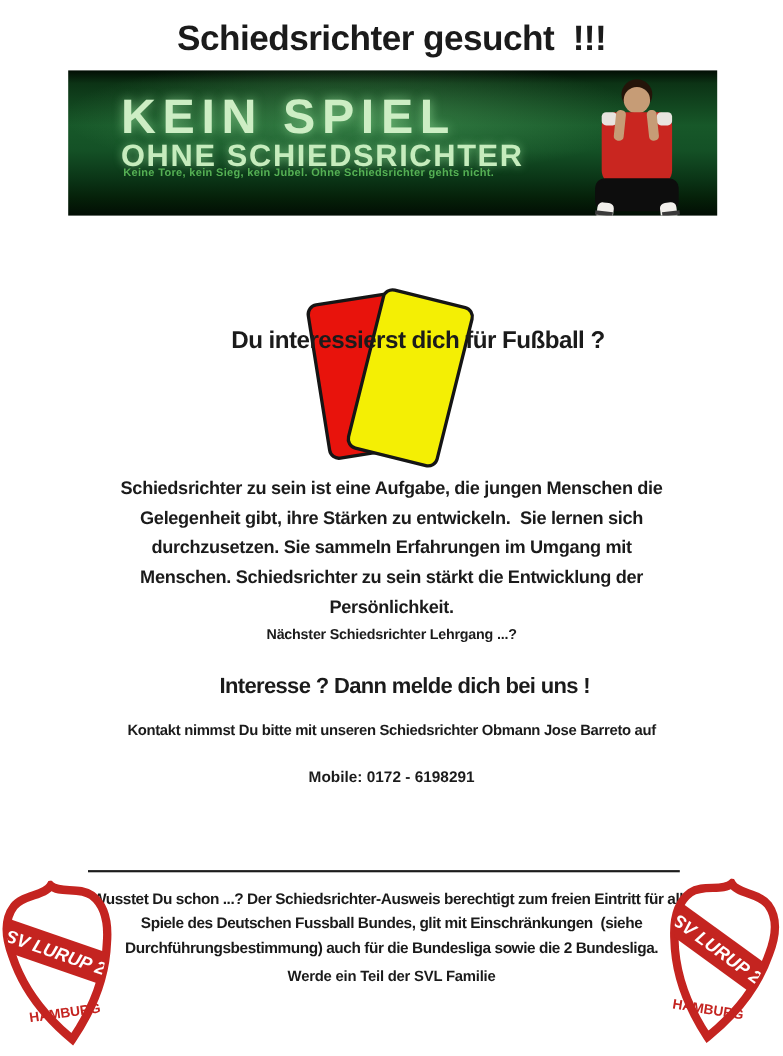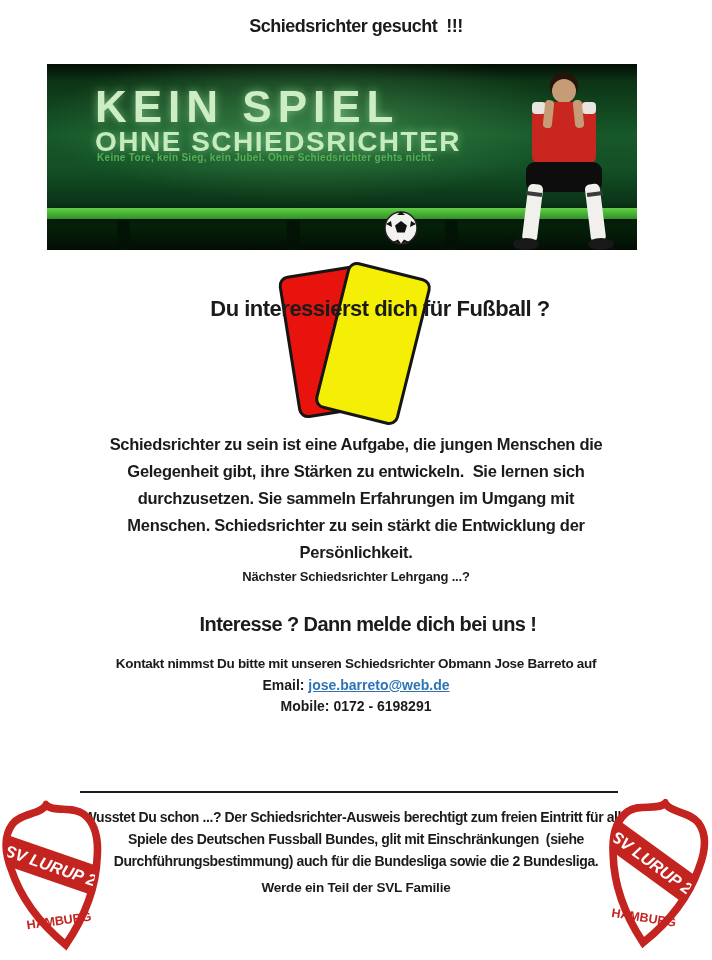--- a/index.html
+++ b/index.html
@@ -3,24 +3,24 @@
 <meta charset="utf-8">
 <style>
   html,body{margin:0;padding:0;}
   body{background:#777;font-family:"Liberation Sans",sans-serif;}
   .page{position:relative;width:712px;height:960px;background:#ffffff;margin:0 auto;overflow:hidden;}
   .abs{position:absolute;}
   .ctr{left:0;width:712px;text-align:center;}
   .pre{white-space:pre-wrap;}
   .b{font-weight:bold;color:#1b1b1b;}
 
-  .title{top:16px;font-size:18px;letter-spacing:-0.5px;}
+  .title{top:16px;font-size:32px;letter-spacing:-0.5px;}
 
   
-  .banner{left:47px;top:64px;width:590px;height:186px;overflow:hidden;
+  .banner{left:62px;top:64px;width:590px;height:132px;overflow:hidden;
     background:
       radial-gradient(ellipse 62% 58% at 44% 32%, rgba(130,225,140,0.30), rgba(0,0,0,0) 72%),
       linear-gradient(180deg,#020d04 0%,#0c3315 9%,#175829 38%,#145126 55%,#0b3617 74%,#052009 88%,#020e04 100%);
   }
   .banner h1{margin:0;position:absolute;left:48px;top:18px;font-size:44px;letter-spacing:6px;
     color:#cdeec4;text-shadow:0 0 10px rgba(180,255,180,.55);}
   .banner h2{margin:0;position:absolute;left:48px;top:62px;font-size:28px;letter-spacing:1.5px;
     color:#c6ecbd;text-shadow:0 0 8px rgba(180,255,180,.5);}
   .banner .tag{position:absolute;left:50px;top:88px;font-size:10px;font-weight:bold;color:#55b054;letter-spacing:.3px;}
   .bench{position:absolute;left:0;top:144px;width:590px;height:11px;
@@ -108,21 +108,20 @@
 Gelegenheit gibt, ihre Stärken zu entwickeln.  Sie lernen sich
 durchzusetzen. Sie sammeln Erfahrungen im Umgang mit
 Menschen. Schiedsrichter zu sein stärkt die Entwicklung der
 Persönlichkeit.</div>
 
   <div class="abs ctr course1 b pre">Nächster Schiedsrichter Lehrgang ...?</div>
 
   <div class="abs ctr interest b pre">Interesse ? Dann melde dich bei uns !</div>
 
   <div class="abs ctr kontakt b pre">Kontakt nimmst Du bitte mit unseren Schiedsrichter Obmann Jose Barreto auf</div>
-  <div class="abs ctr emailline b"><span class="pre">Email: </span><a href="#">jose.barreto@web.de</a></div>
   <div class="abs ctr mobile b pre">Mobile: 0172 - 6198291</div>
 
   <div class="abs divider"></div>
 
   <div class="abs finfo b pre">Wusstet Du schon ...? Der Schiedsrichter-Ausweis berechtigt zum freien Eintritt für alle
 Spiele des Deutschen Fussball Bundes, glit mit Einschränkungen  (siehe
 Durchführungsbestimmung) auch für die Bundesliga sowie die 2 Bundesliga.</div>
   <div class="abs ctr fcta b pre">Werde ein Teil der SVL Familie</div>
 
   <svg class="abs badge left" viewBox="0 0 100 140">

